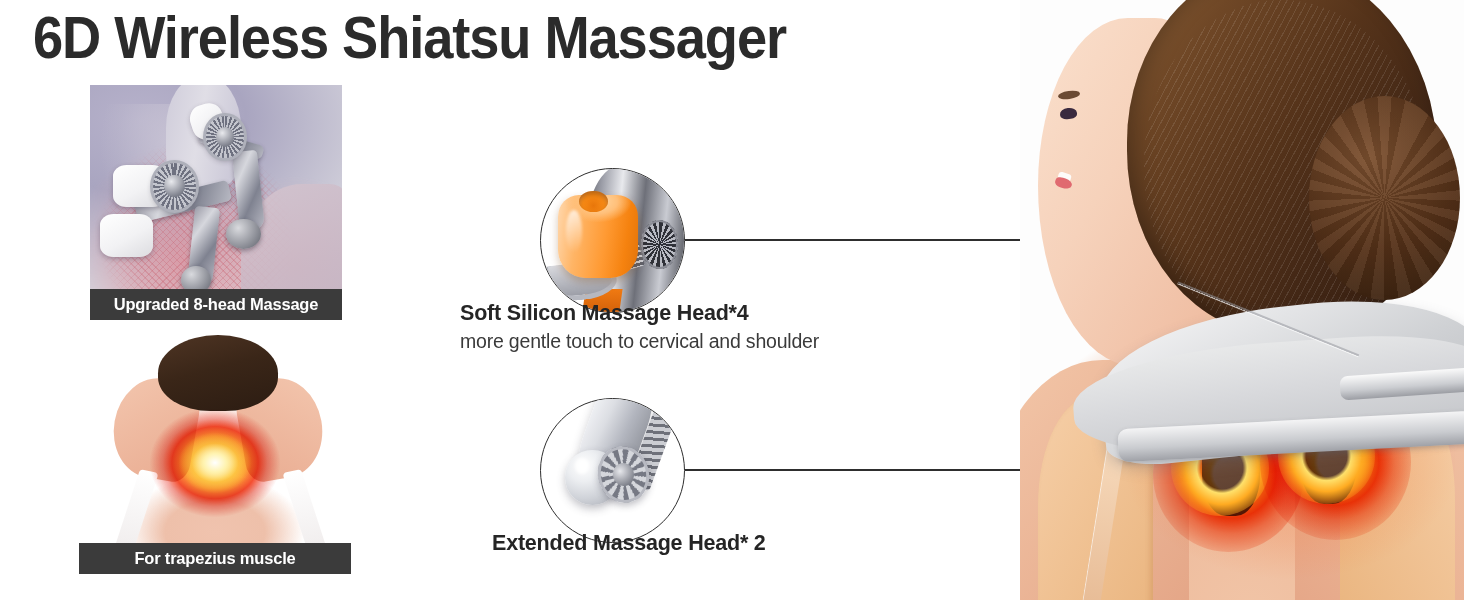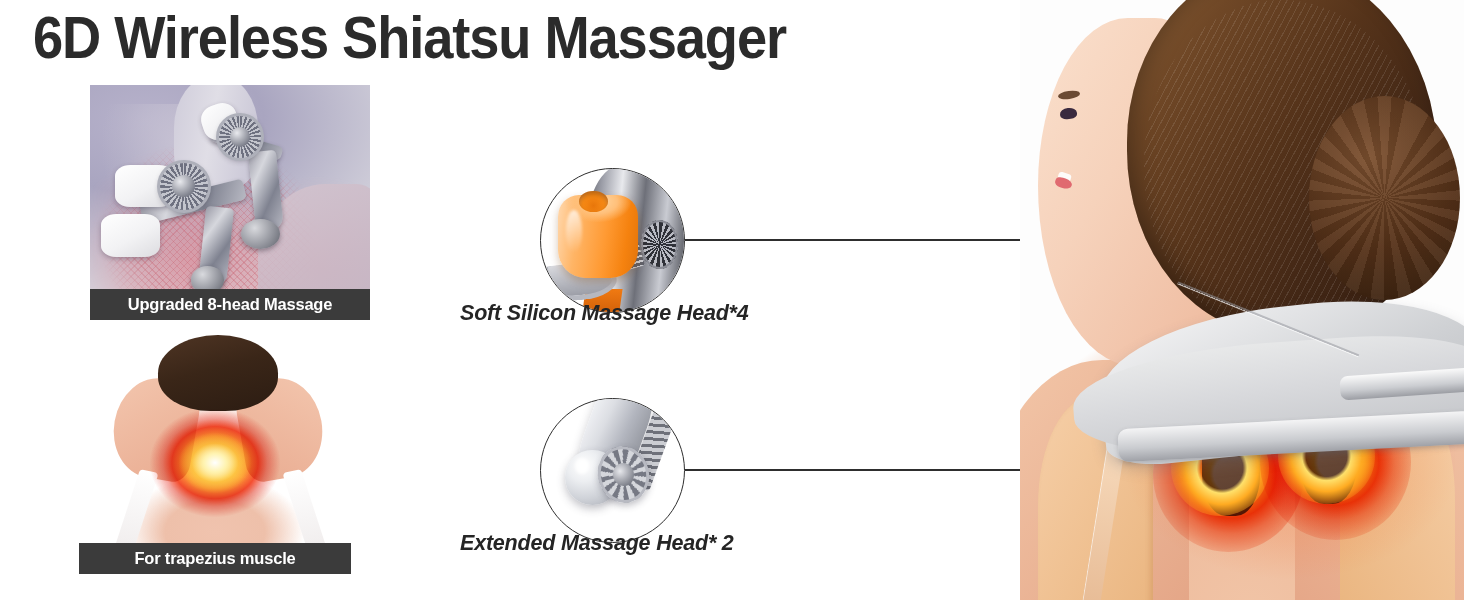--- a/index.html
+++ b/index.html
@@ -20,21 +20,21 @@
     color:#2b2b2b;
     letter-spacing:-1.2px;
     transform:scaleX(0.92);
     transform-origin:left center;
     white-space:nowrap;
     line-height:1.1;
   }
 
   
   .photo-card { position:absolute; overflow:hidden; }
-  #card-upgraded { left:90px; top:85px;  width:280px; height:235px; }
+  #card-upgraded { left:90px; top:85px;  width:252px; height:235px; }
   #card-trapezius{ left:79px; top:335px; width:272px; height:239px; }
 
   .photo-art { position:absolute; inset:0; overflow:hidden; }
 
   .caption-bar {
     position:absolute; left:0; right:0; bottom:0;
     height:31px;
     background:#3b3b3b;
     color:#ffffff;
     font-size:16.5px;
@@ -212,24 +212,24 @@
     box-shadow:inset 0 0 0 3px #b8bac2, 0 3px 7px rgba(50,50,65,.3);
     transform:rotate(-14deg);
   }
   .c2-wheel::after { content:""; position:absolute; inset:30%; border-radius:50%;
     background:radial-gradient(circle at 38% 32%,#e7e8ec,#787b85 80%);
   }
 
   
   .callout-text { position:absolute; left:460px; }
   #text-silicon  { top:300px; }
-  #text-extended { top:530px; }
+  #text-extended { top:530px;margin-left:32px; }
   .callout-title {
     font-size:21.5px; font-weight:bold; color:#252525;
-    letter-spacing:-0.2px; line-height:1.25; white-space:nowrap;font-style:italic;
+    letter-spacing:-0.2px; line-height:1.25; white-space:nowrap;
   }
   .callout-sub {
     font-size:19.5px; color:#3a3a3a; letter-spacing:-0.2px;
     line-height:1.3; white-space:nowrap; margin-top:2px;
   }
 
   
   #leader-lines { position:absolute; left:0; top:0; width:1464px; height:600px;
     pointer-events:none; }
 
@@ -408,20 +408,21 @@
   <div class="c1-metal"></div>
   <div class="c1-slots"></div>
   <div class="c1-vent"></div>
   <div class="c1-orange-base"></div>
   <div class="c1-clamp"></div>
   <div class="c1-head"></div>
 </div>
 
 <div class="callout-text" id="text-silicon">
   <div class="callout-title">Soft Silicon Massage Head*4</div>
+  <div class="callout-sub">more gentle touch to cervical and shoulder</div>
 </div>
 
 <div class="callout-circle" id="circle-extended">
   <div class="c2-arm"></div>
   <div class="c2-arm-inner"></div>
   <div class="c2-ball"></div>
   <div class="c2-wheel"></div>
 </div>
 
 <div class="callout-text" id="text-extended">

